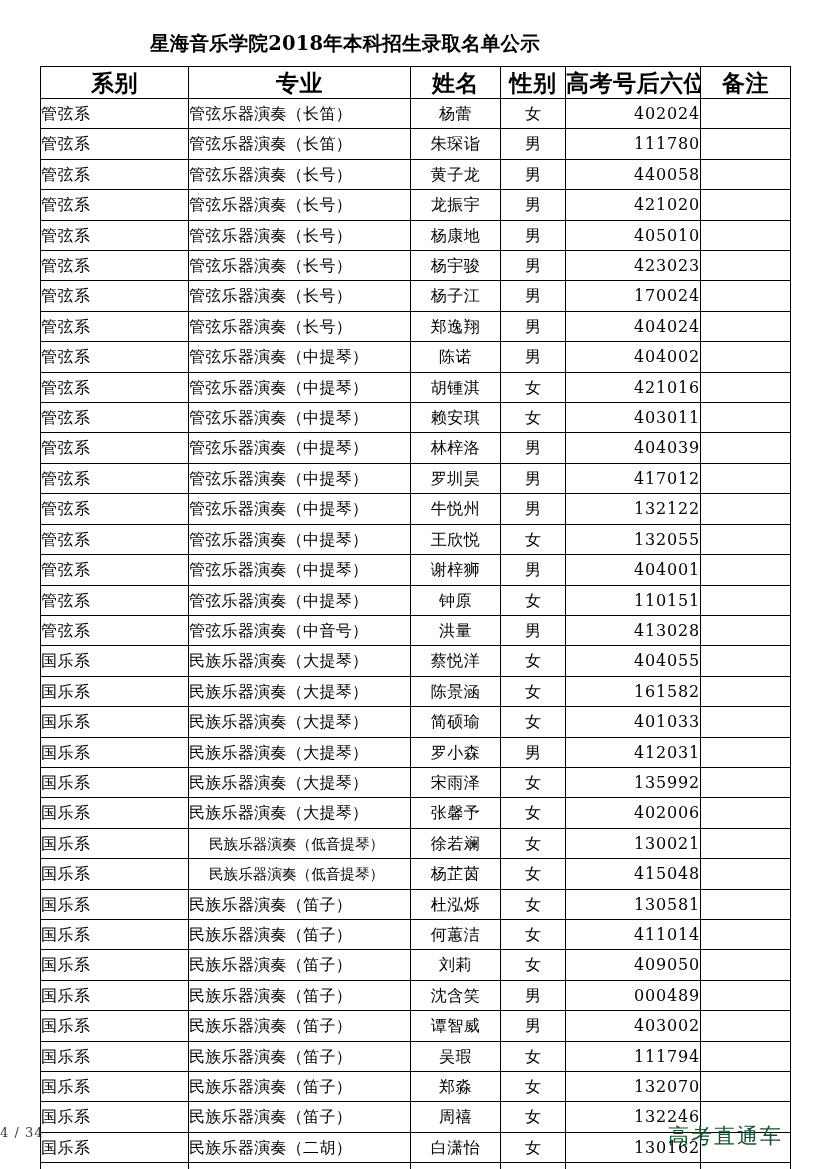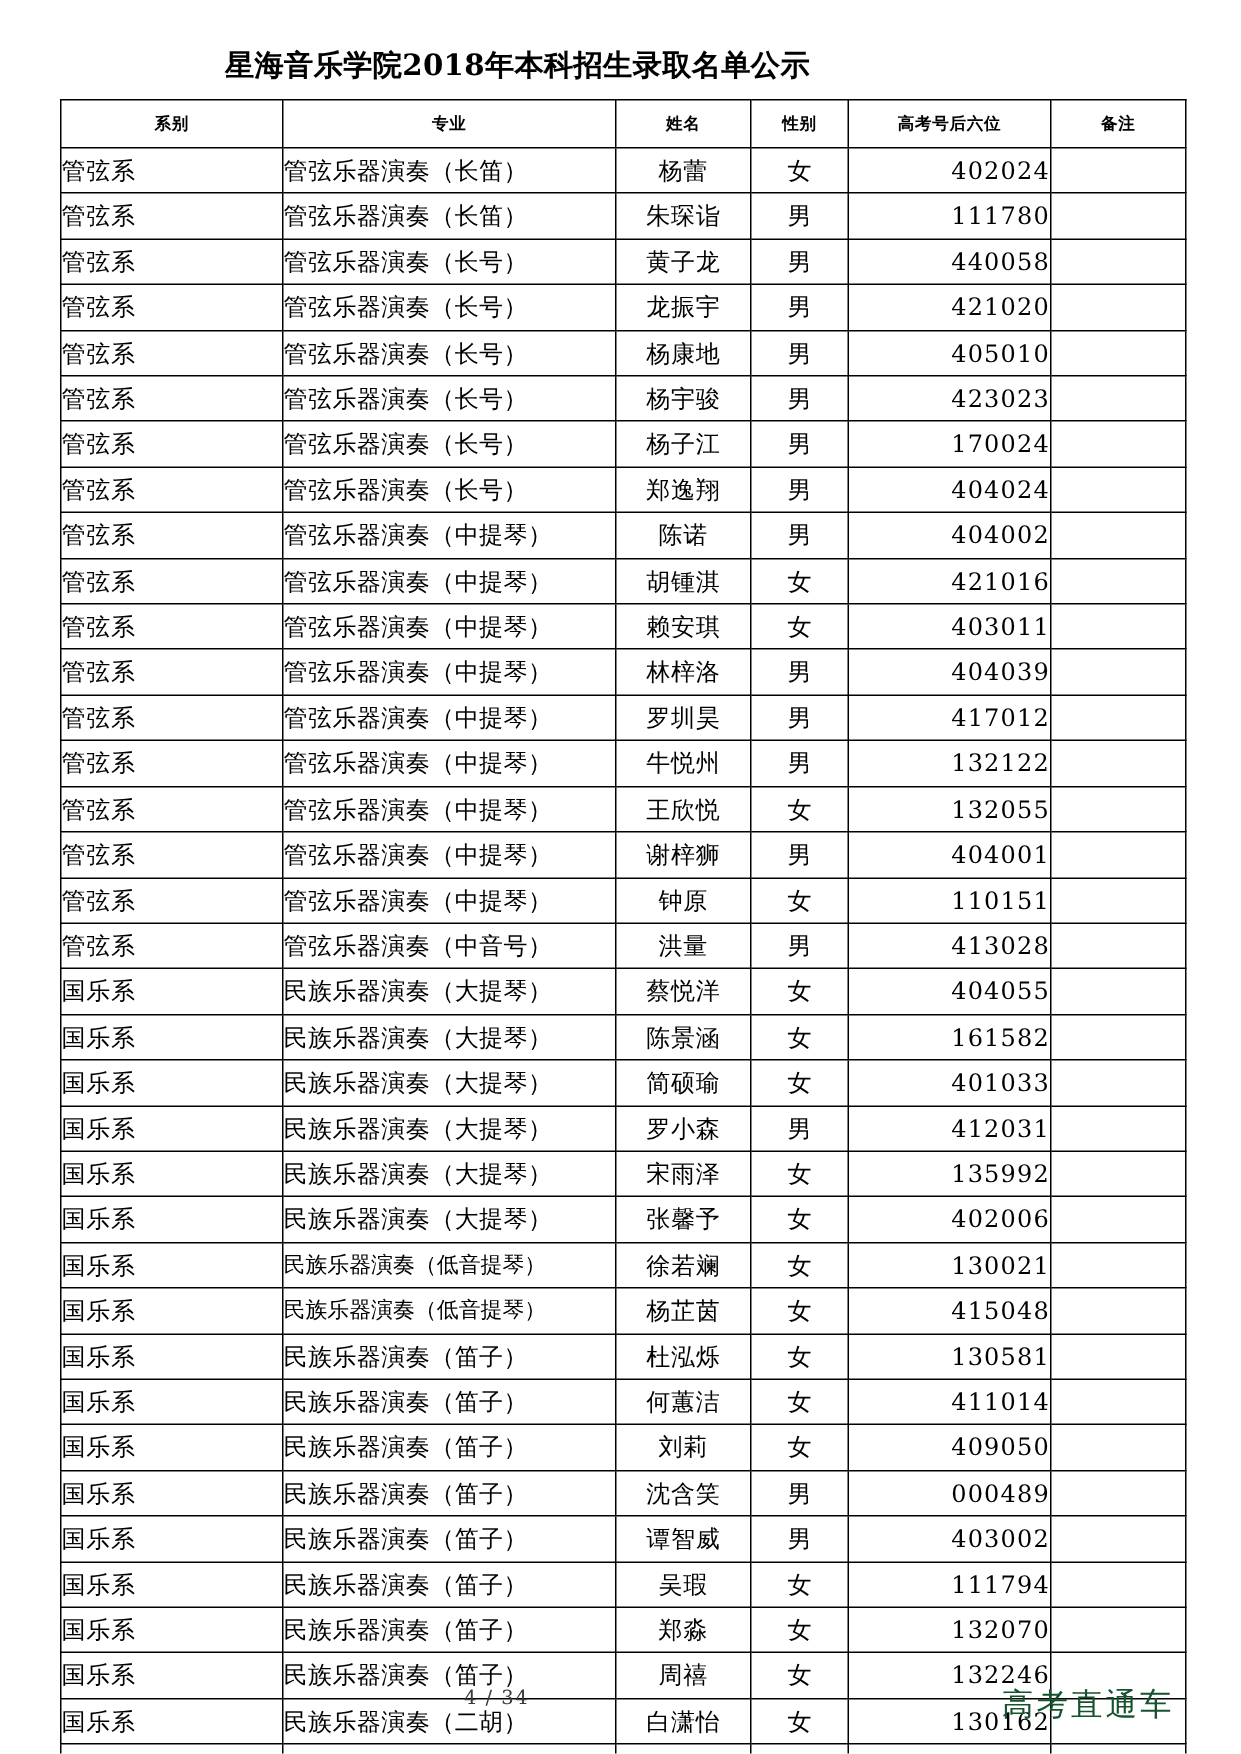--- a/index.html
+++ b/index.html
@@ -50,21 +50,21 @@
     height: 29.4px;
     line-height: 29.4px;
     font-size: 16px;
     color: #000;
     overflow: hidden;
     white-space: nowrap;
   }
   table.roster thead th {
     text-align: center;
     font-weight: bold;
-    font-size: 11px;
+    font-size: 23px;
     height: 31px;
     line-height: 31px;
     letter-spacing: 0.5px;
   }
   
   col.c-dept   { width: 148px; }
   col.c-major  { width: 222px; }
   col.c-name   { width:  90px; }
   col.c-gender { width:  65px; }
   col.c-exam   { width: 135px; }
@@ -75,20 +75,21 @@
     padding-left: 6px;
     letter-spacing: 0.5px;
     margin-left: 16px;
   }
   td.major {
     letter-spacing: 0.3px;
   }
   td.major.narrow {
     font-size: 14.6px;
     letter-spacing: 0px;
+    padding-left: 20px;
   }
   td.name {
     text-align: center;
     padding-left: 6px;
     letter-spacing: 0.5px;
   }
   td.gender {
     text-align: center;
   }
   td.exam {
@@ -98,21 +99,21 @@
   }
   td.remark {
     text-align: center;
   }
 
   .page-number {
     position: absolute;
     top: 1125px;
     left: 0;
     width: 662px;
-    text-align: center;
+    text-align: left;
     font-size: 13px;
     color: #3a3a3a;
     font-family: "DejaVu Serif", "Liberation Serif", serif;
     letter-spacing: 1px;
   }
   .watermark {
     position: absolute;
     top: 1122px;
     right: 44px;
     font-size: 21px;

